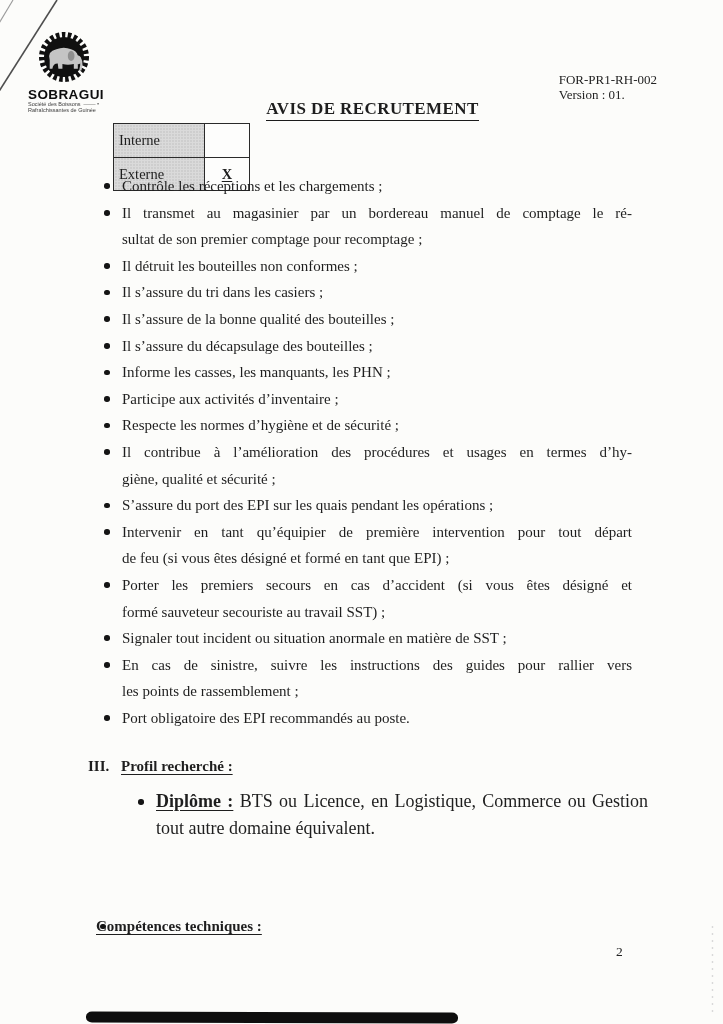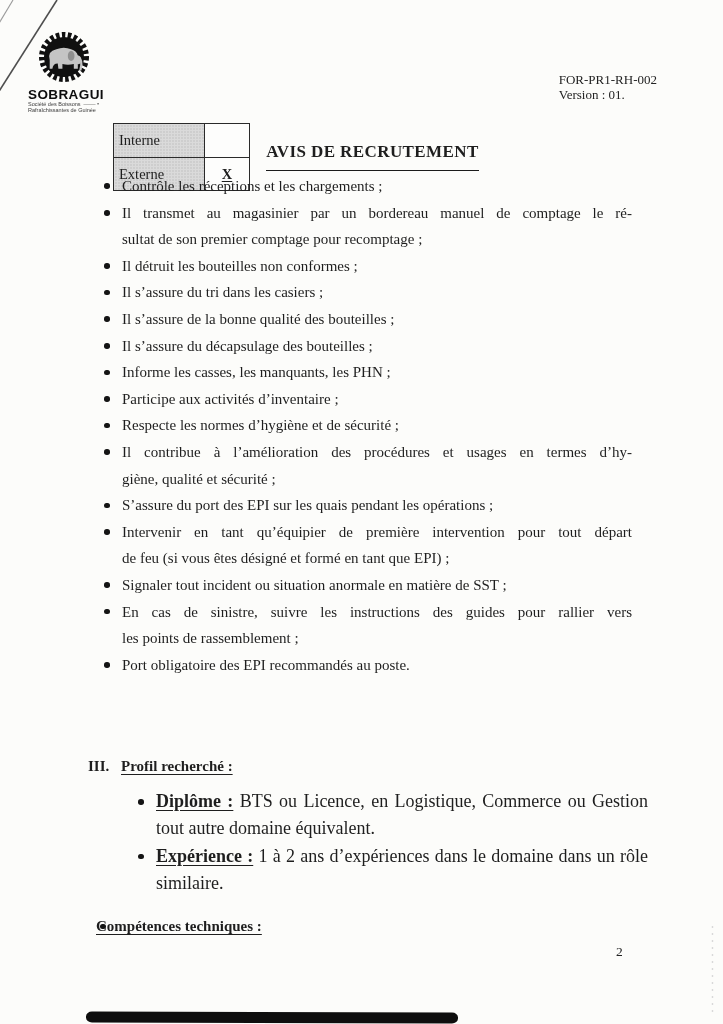--- a/index.html
+++ b/index.html
@@ -21,21 +21,21 @@
   .logo-sub{font-family:"Liberation Sans",sans-serif;font-size:5.5px;color:#3c3c3c;
     line-height:6px;white-space:nowrap;}
   .sub-row{display:flex;align-items:center;gap:3px;}
   .sub-dash{font-size:6px;color:#3c3c3c;}
   
   .doc-meta{position:absolute;right:66px;top:72px;text-align:left;
     font-size:13px;line-height:15px;color:#222;}
   
   .title-wrap{position:absolute;left:0;top:99px;width:723px;text-align:center;transform:translateX(11px);}
   .title{font-size:17px;font-weight:bold;letter-spacing:.4px;
-    border-bottom:1.7px solid #1b1b1b;padding-bottom:8px;display:inline-block;margin-top:43px;}
+    border-bottom:1.7px solid #1b1b1b;padding-bottom:1px;display:inline-block;}
   
   .rtable{position:absolute;left:113px;top:123px;border-collapse:collapse;font-size:14.5px;}
   .rtable td{border:1.4px solid #2a2a2a;height:16.5px;padding:8px 5px;line-height:16px;}
   .rtable td.lab{width:80px;background-color:#dadada;
     background-image:radial-gradient(#a8a8a8 .6px, rgba(0,0,0,0) .8px);background-size:3px 3px;}
   .rtable td.val{width:34px;text-align:center;background:#fdfdfc;}
   .xmark{font-weight:bold;text-decoration:underline;text-underline-offset:2px;font-size:14.5px;}
   
   .resp{position:absolute;left:100px;top:173px;width:532px;font-size:15px;}
   .bullet-row{position:relative;padding-left:22px;}
@@ -182,20 +182,27 @@
       <div class="bullet-row">
         <span class="dot"></span>
         <div>
           <div class="tline just">Intervenir en tant qu’équipier de première intervention pour tout départ</div>
           <div class="tline">de feu (si vous êtes désigné et formé en tant que EPI) ;</div>
         </div>
       </div>
       <div class="bullet-row">
         <span class="dot"></span>
         <div>
+          <div class="tline just">Porter les premiers secours en cas d’accident (si vous êtes désigné et</div>
+          <div class="tline">formé sauveteur secouriste au travail SST) ;</div>
+        </div>
+      </div>
+      <div class="bullet-row">
+        <span class="dot"></span>
+        <div>
           <div class="tline">Signaler tout incident ou situation anormale en matière de SST ;</div>
         </div>
       </div>
       <div class="bullet-row">
         <span class="dot"></span>
         <div>
           <div class="tline just">En cas de sinistre, suivre les instructions des guides pour rallier vers</div>
           <div class="tline">les points de rassemblement ;</div>
         </div>
       </div>
@@ -213,27 +220,20 @@
   </div>
 
   <div class="profil">
       <div class="bullet-row">
         <span class="dot"></span>
         <div>
           <div class="tline just"><span class="lbl">Diplôme :</span> BTS ou Licence, en Logistique, Commerce ou Gestion ou</div>
           <div class="tline">tout autre domaine équivalent.</div>
         </div>
       </div>
-      <div class="bullet-row">
-        <span class="dot"></span>
-        <div>
-          <div class="tline just"><span class="lbl">Expérience :</span> 1 à 2 ans d’expériences dans le domaine dans un rôle</div>
-          <div class="tline">similaire.</div>
-        </div>
-      </div>
     </div>
 
   <div class="comp">
     <span class="dot"></span>
     <span class="ctext">Compétences techniques :</span>
   </div>
 
   <div class="pagenum">2</div>
 
   <div class="scan-bar"></div>

